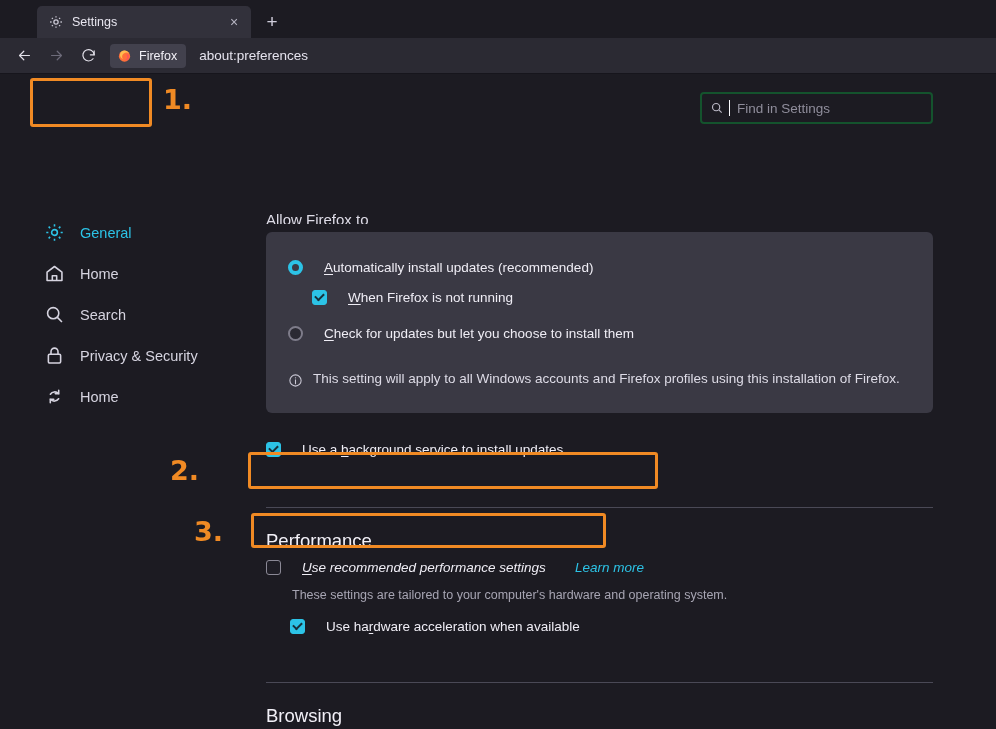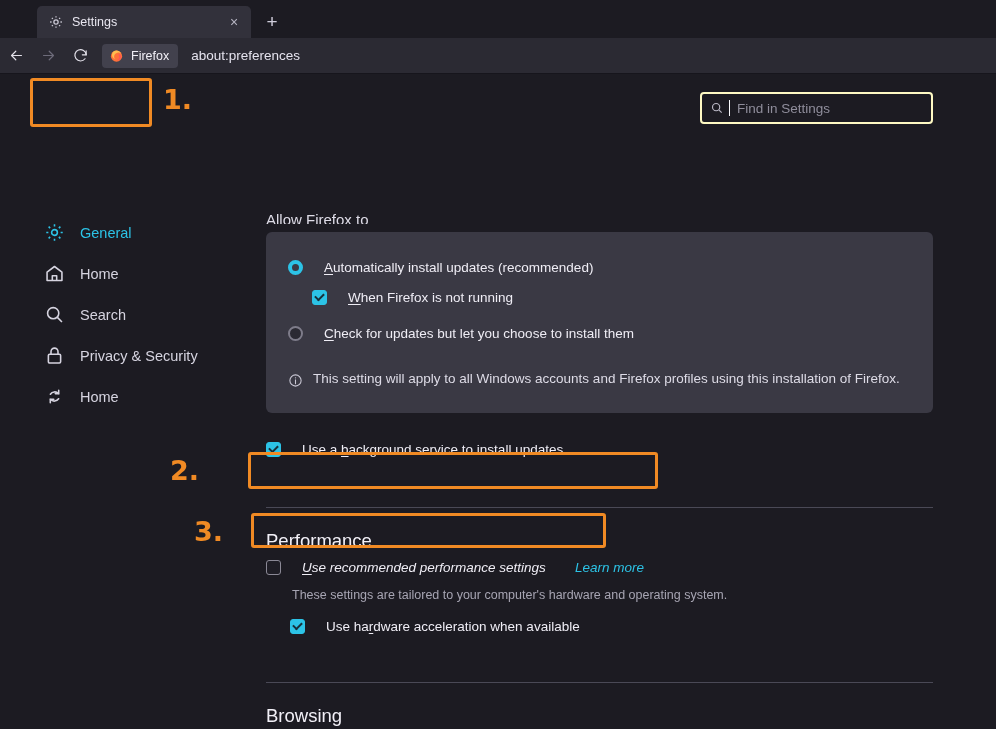--- a/index.html
+++ b/index.html
@@ -34,21 +34,21 @@
     color: #b6b4c2; font-size: 14px; line-height: 1;
   }
   .newtab {
     width: 30px; height: 30px; margin-left: 6px; margin-bottom: 1px;
     display: flex; align-items: center; justify-content: center;
     color: #cfcddb; font-size: 19px; font-weight: 300; border-radius: 4px;
   }
 
   .navbar {
     height: 36px; background: #2b2a33;
-    display: flex; align-items: center; gap: 0px; padding: 0 0;
+    display: flex; align-items: center; gap: 0px; padding: 0 8px;
     border-bottom: 1px solid #16151c;
   }
   .navbtn {
     width: 32px; height: 30px; border-radius: 4px;
     display: flex; align-items: center; justify-content: center;
     color: #e3e1ea;
   }
   .navbtn.disabled { color: #6d6b7a; }
   .urlbar {
     flex: 1 1 auto; height: 28px; margin-left: 6px;
@@ -65,21 +65,21 @@
 
   
   .page { position: relative; width: 996px; height: 655px; background: #1c1b22; }
 
   .searchwrap {
     position: absolute; top: 18px; left: 700px; width: 233px; height: 32px;
   }
   .searchbox {
     width: 100%; height: 100%;
     background: #1c1b22;
-    border: 2px solid #fef9c3; border-radius: 4px;
+    border: 2px solid #14532d; border-radius: 4px;
     display: flex; align-items: center; padding: 0 8px; gap: 4px;
   }
   .search-icon { width: 14px; height: 14px; flex: 0 0 14px; color: #b9b7c4; }
   .caret { width: 1px; height: 16px; background: #fbfbfe; margin-left: 1px; }
   .search-ph { color: #8f8d9b; font-size: 13.5px; margin-left: 3px; }
 
   
   .sidebar { position: absolute; top: 138px; left: 0; width: 250px; }
   .nav-item {
     display: flex; align-items: center; gap: 15px;

